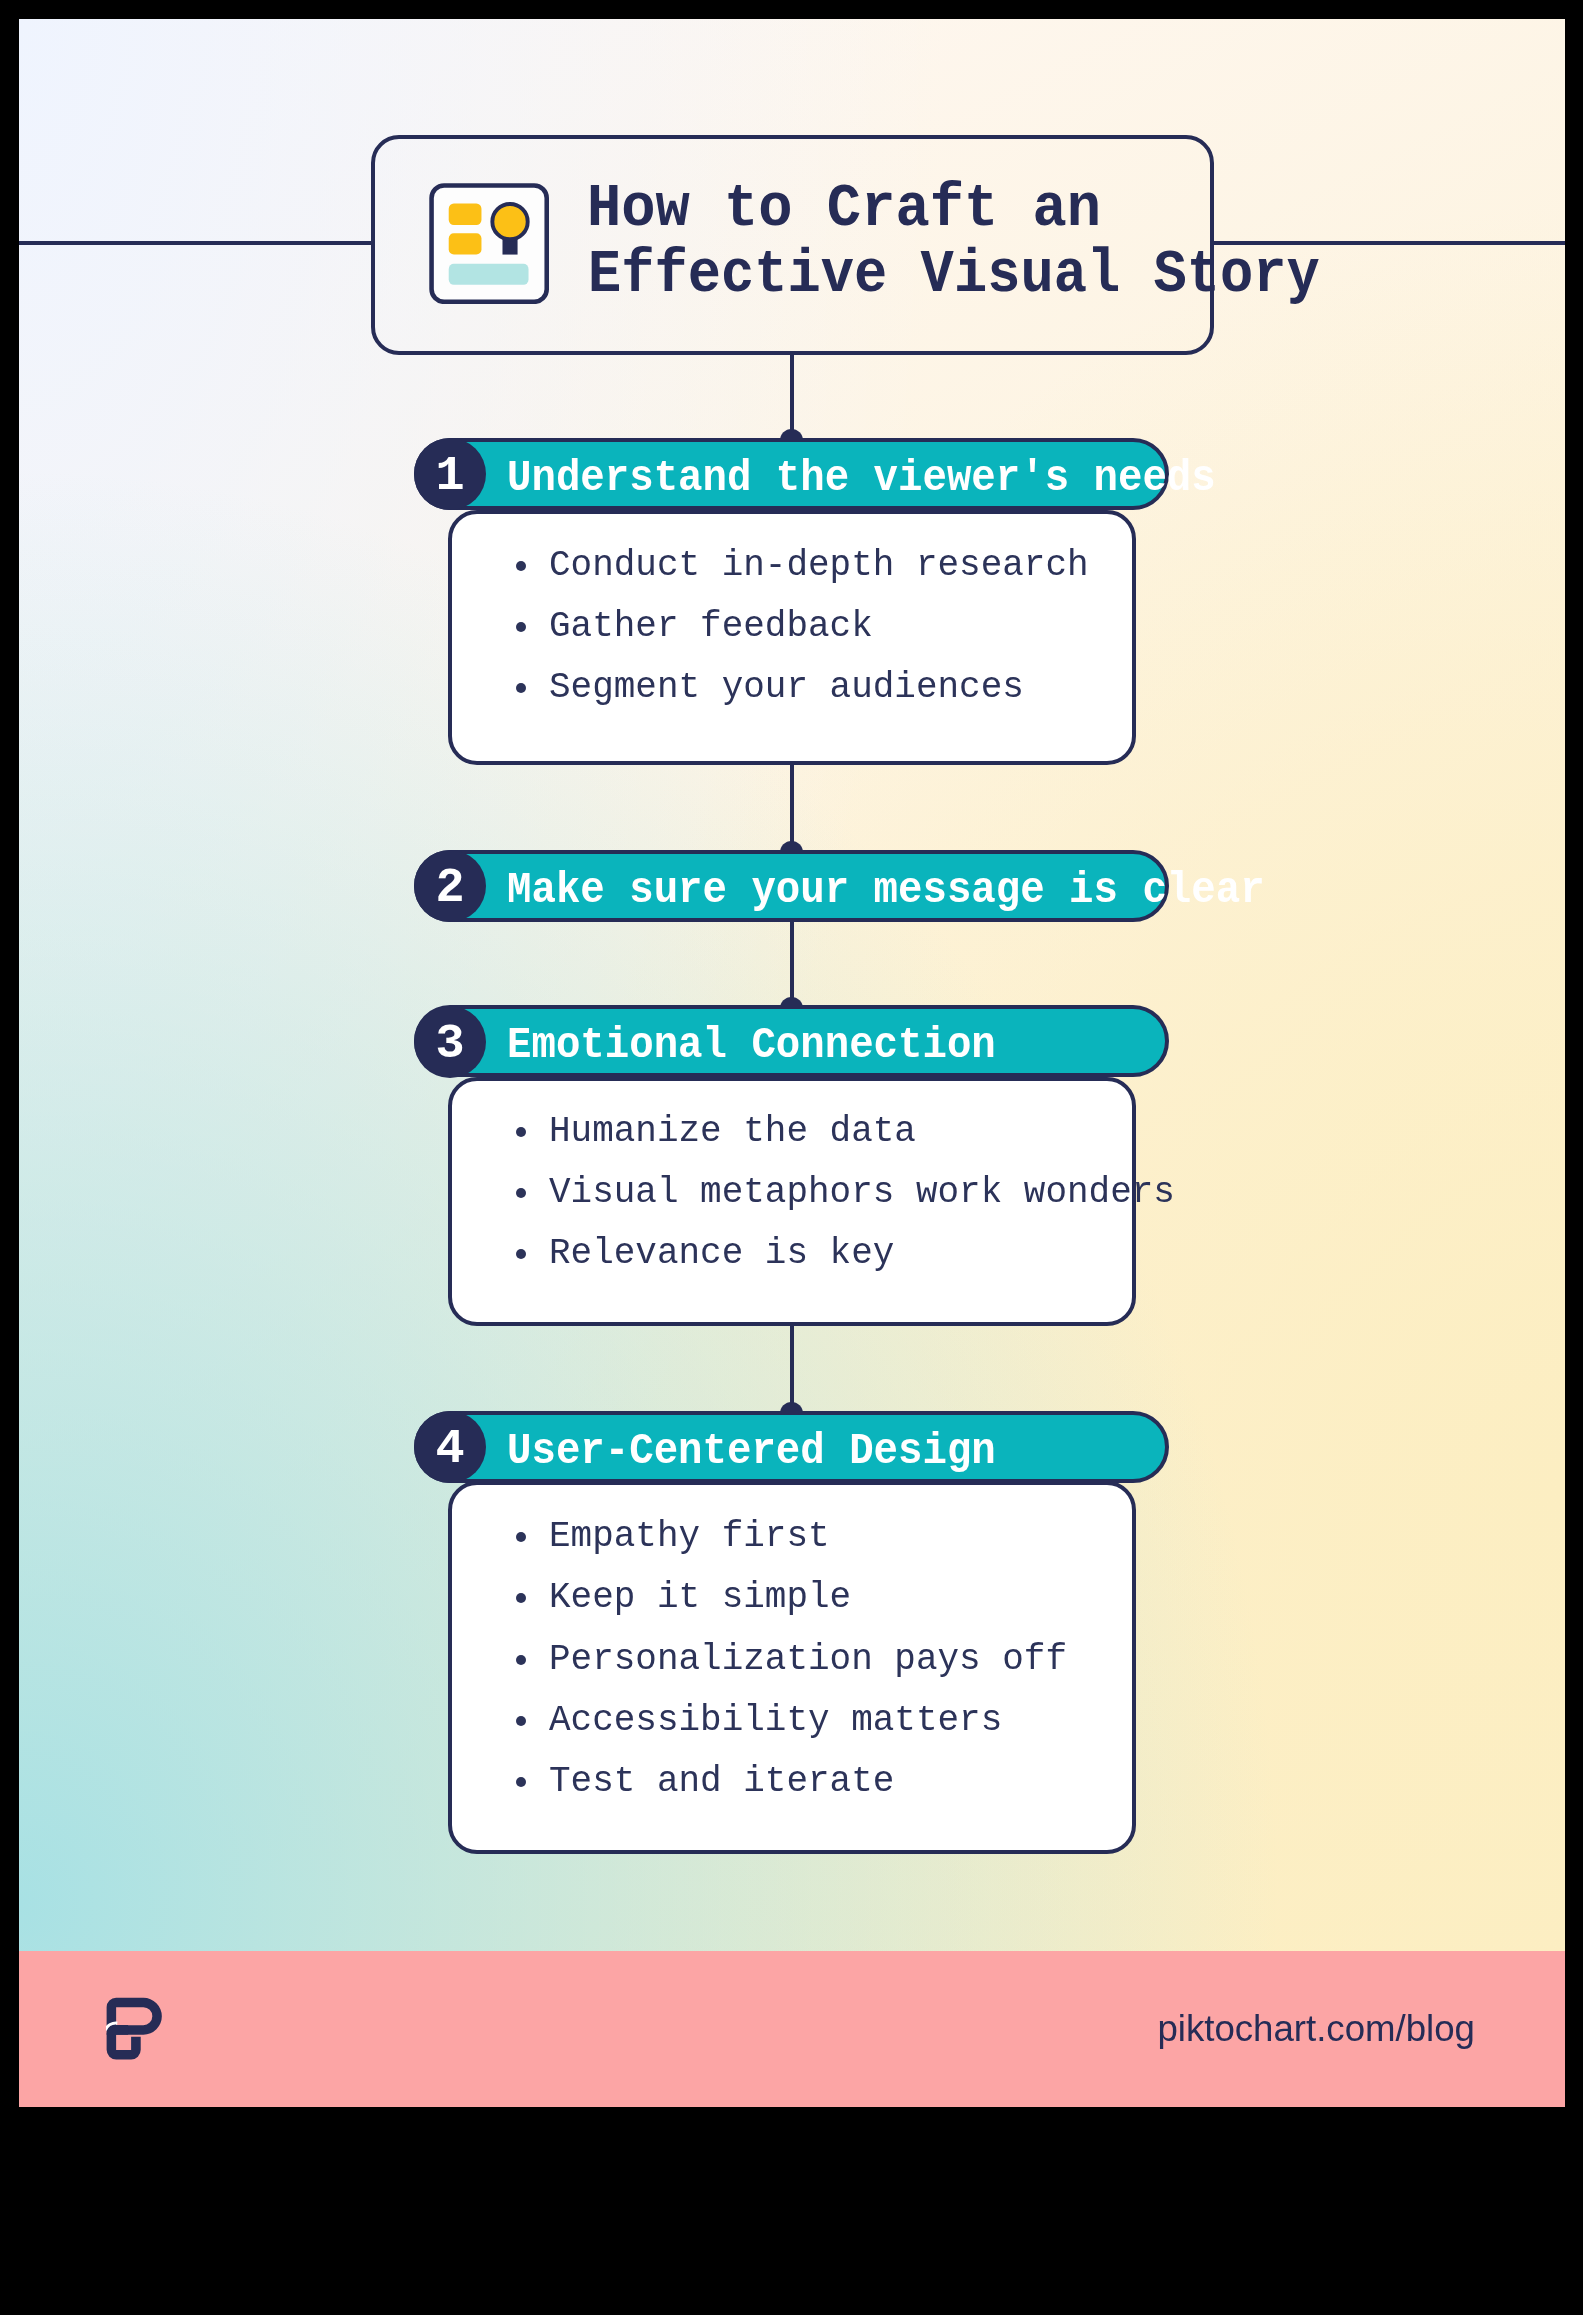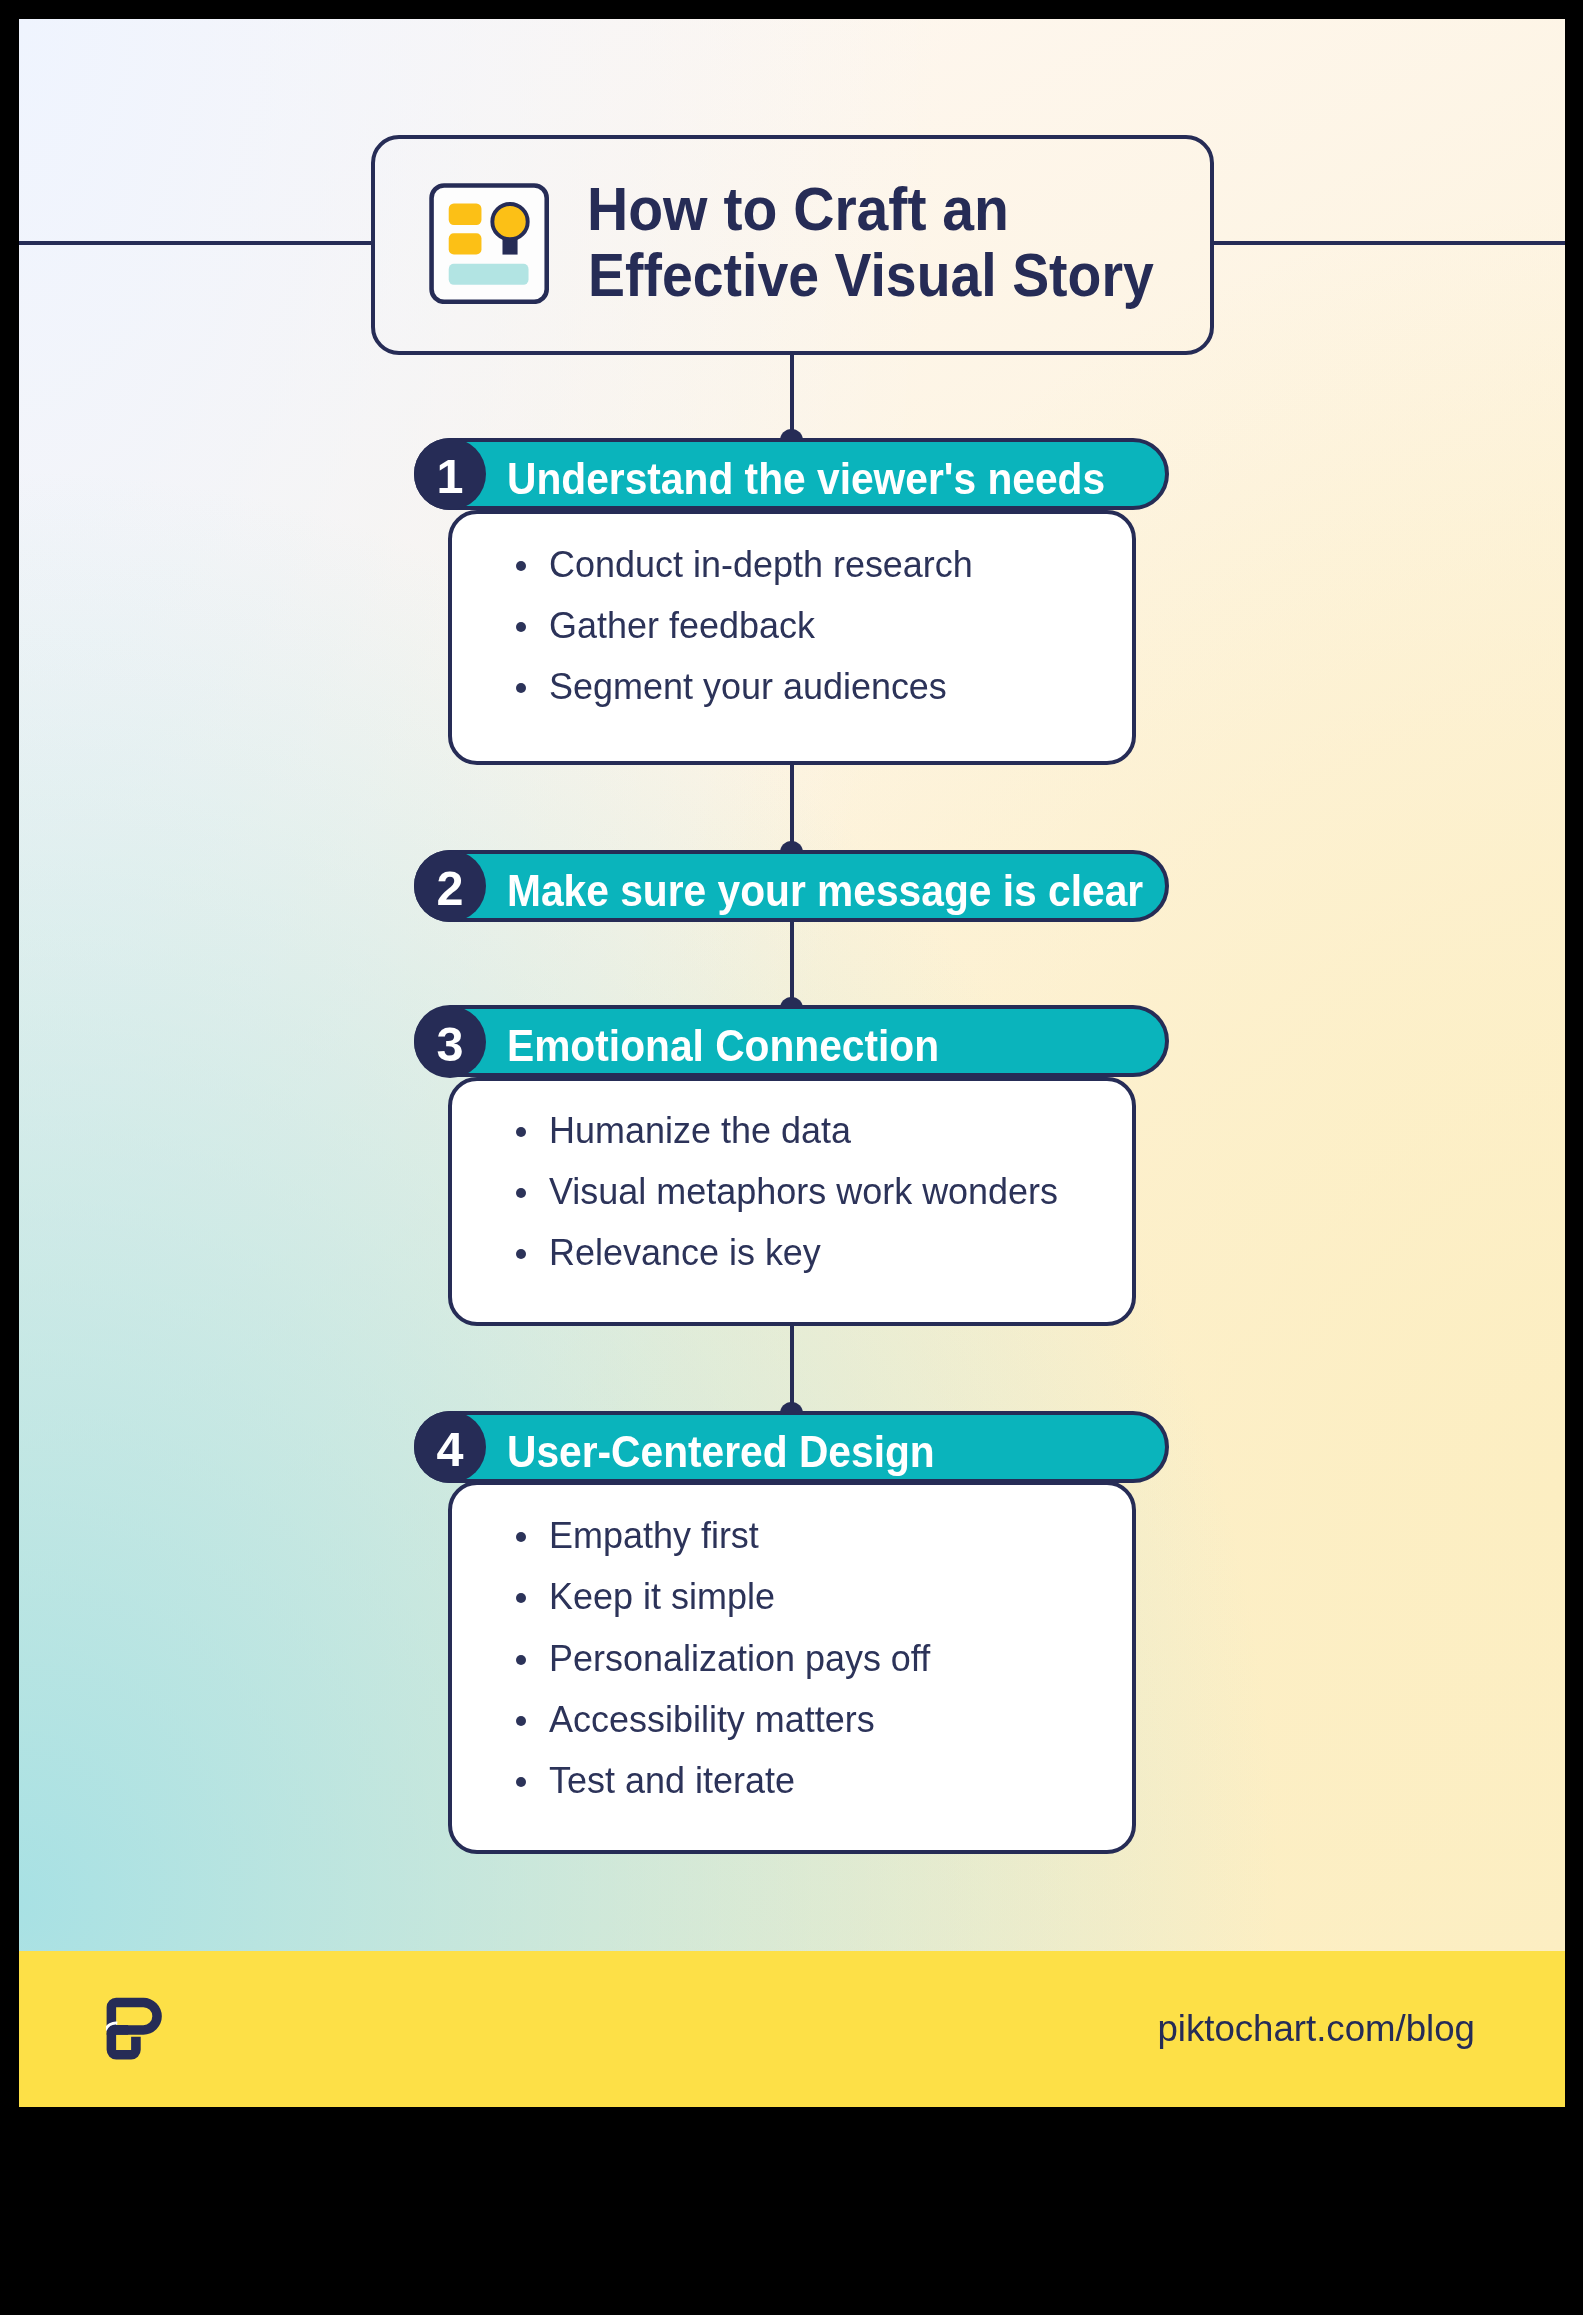--- a/index.html
+++ b/index.html
@@ -7,21 +7,21 @@
        font-family:"Liberation Sans", sans-serif;}
   #poster{position:absolute;left:18.6px;top:18.6px;width:1546px;height:2088px;
           overflow:hidden;background:#fff;}
   #bg{position:absolute;left:0;top:0;width:1546px;height:1932px;
       background:
         radial-gradient(133.6% 121.7% at 0% 97.6%, rgb(168,225,228) 0%, rgba(168,225,228,0) 61%),
         radial-gradient(103% 172.9% at 0% 0%, rgb(239,244,254) 0%, rgba(239,244,254,0) 58%),
         radial-gradient(85% 85% at 100% 76%, rgb(252,238,194) 0%, rgba(252,238,194,0) 78%),
         linear-gradient(152.6deg, rgb(254,248,246) 0%, rgb(252,238,194) 100%);}
 
-  #canvas{position:absolute;left:0;top:0;width:1546px;height:1932px;}
+  #canvas{position:absolute;left:0;top:0;width:1546px;height:1932px;font-family:Liberation Mono, monospace;}
 
   .hline{position:absolute;left:0;width:1546px;height:4.6px;background:#262c56;}
   .vline{position:absolute;width:4.6px;background:#262c56;}
   .dot{position:absolute;width:23px;height:23px;border-radius:50%;background:#262c56;}
 
   .titlebox{position:absolute;box-sizing:border-box;border:4.6px solid #262c56;
             border-radius:28px;}
   .ticon{position:absolute;}
   .tline{position:absolute;font-weight:700;color:#262c56;white-space:nowrap;
          transform-origin:0 50%;}
@@ -32,21 +32,21 @@
   .bnum{position:absolute;color:#fff;font-weight:700;text-align:center;
         transform:scaleX(0.99);}
   .ptitle{position:absolute;color:#fff;font-weight:700;white-space:nowrap;
           transform:scaleX(0.905);transform-origin:0 50%;}
   .cbody{position:absolute;box-sizing:border-box;border:4.6px solid #262c56;
         border-radius:29px;background:#fff;}
   .bullet{position:absolute;border-radius:50%;background:#2c3359;}
   .btext{position:absolute;color:#2c3359;white-space:nowrap;
          transform:scaleX(0.972);transform-origin:0 50%;}
 
-  #footer{position:absolute;left:0;top:1932px;width:1546px;height:156px;background:#fde047;}
+  #footer{position:absolute;left:0;top:1932px;width:1546px;height:156px;background:#fca5a5;}
   #logo{position:absolute;left:87px;top:46px;}
   #furl{position:absolute;left:186px;top:59px;width:1270px;text-align:right;
         font-size:37px;line-height:37px;color:#262c56;
         transform:scaleX(0.99);transform-origin:100% 50%;}
 </style>
 </head>
 <body>
 
 <div id="poster">
   <div id="bg"></div>

